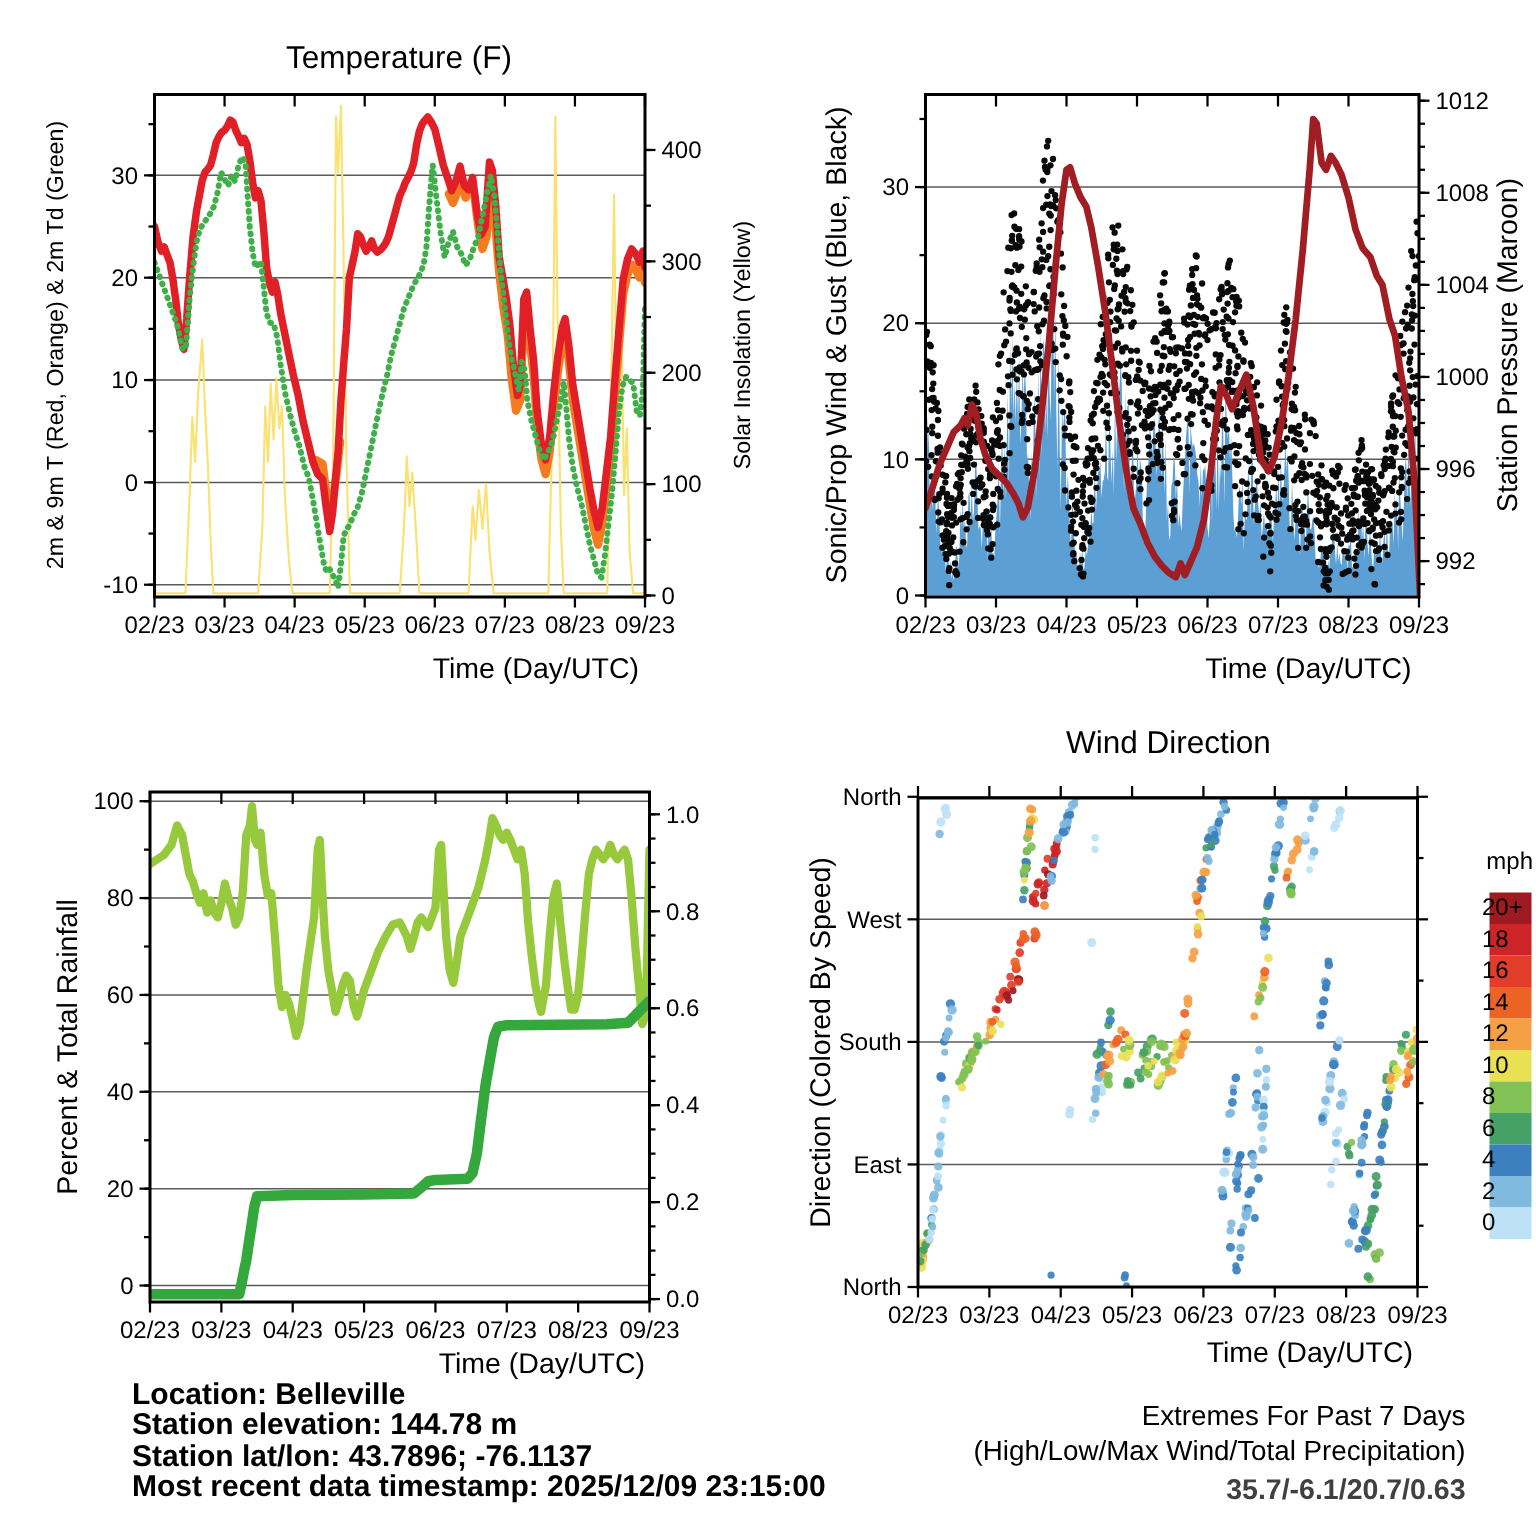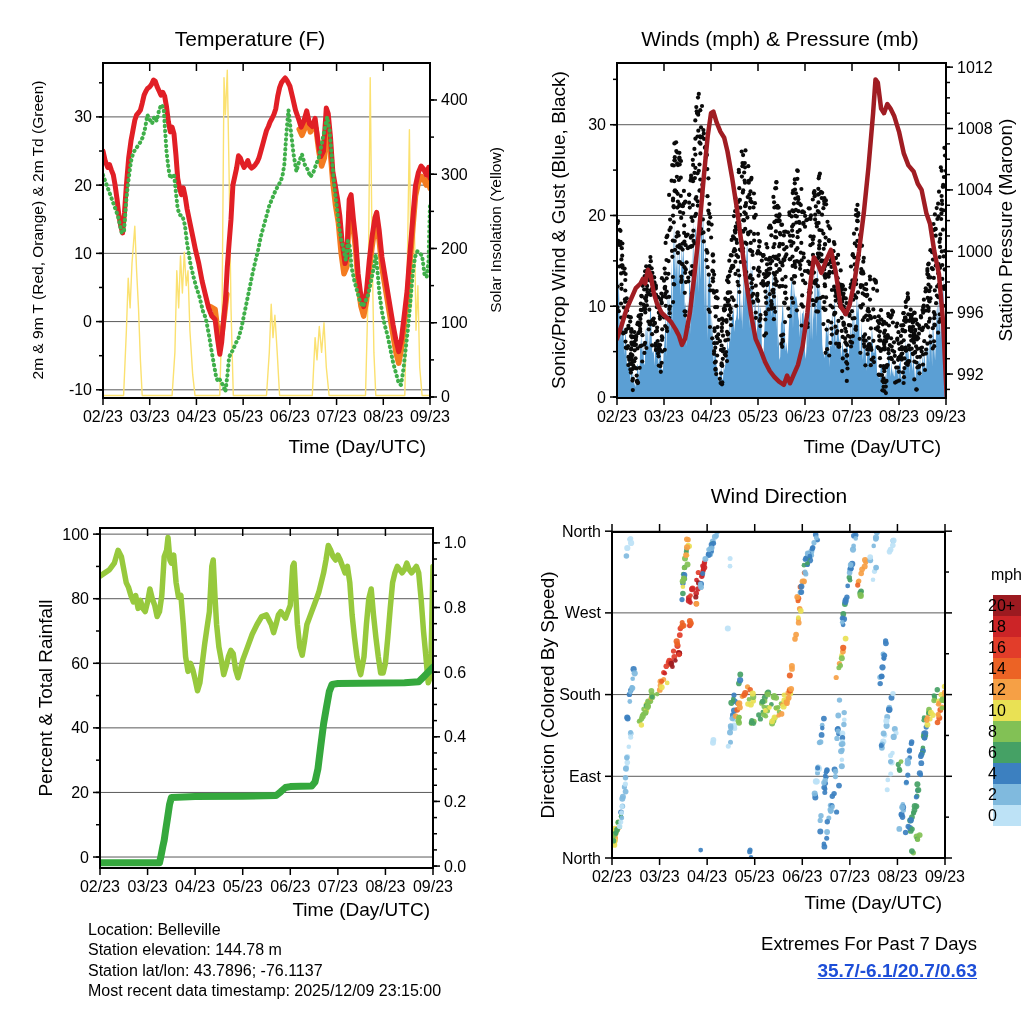--- a/index.html
+++ b/index.html
@@ -3,21 +3,21 @@
 <meta charset="utf-8">
 <style>
   html,body{margin:0;padding:0;background:#fff;}
   body{font-family:"Liberation Sans", sans-serif;}
   #stage{position:relative;width:1024px;height:1024px;background:#fff;overflow:hidden;}
   #charts-canvas{position:absolute;left:0;top:0;}
   .ttl{position:absolute;text-align:center;font-size:21px;color:#000;white-space:nowrap;}
   .xlab{position:absolute;text-align:right;font-size:19px;color:#000;white-space:nowrap;}
   .vlab{position:absolute;text-align:center;transform:rotate(-90deg);color:#000;white-space:nowrap;height:20px;line-height:20px;}
   .f15{font-size:15.5px;} .f19{font-size:19px;}
-  #footer-left{position:absolute;left:88px;top:920px;font-size:16px;line-height:20.4px;color:#000;}
+  #footer-left{position:absolute;left:88px;top:920px;font-size:20px;line-height:20.4px;color:#000;font-weight:bold;}
   #footer-right{position:absolute;right:47px;top:932px;text-align:right;font-size:18.5px;line-height:23px;color:#000;}
   #footer-right .vals{font-size:19px;font-weight:bold;margin-top:4px;}
   #colorbar{position:absolute;left:953px;top:595px;width:28px;padding-left:40px;}
   .cb-swatch{width:28px;height:21px;}
   .cb-label{position:absolute;left:35px;width:40px;height:21px;line-height:21px;font-size:16px;color:#000;}
   #colorbar-title{position:absolute;left:976px;top:566px;width:46px;text-align:right;font-size:16px;color:#000;}
   svg text{font-family:"Liberation Sans", sans-serif;}
 </style>
 </head>
 <body>
@@ -2565,22 +2565,21 @@
           <text x="945" y="882" text-anchor="middle">09/23</text>
           <text x="601" y="536.6829573934838" text-anchor="end">North</text>
           <text x="601" y="618.3872180451128" text-anchor="end">West</text>
           <text x="601" y="700.0914786967419" text-anchor="end">South</text>
           <text x="601" y="781.795739348371" text-anchor="end">East</text>
           <text x="601" y="863.5" text-anchor="end">North</text>
         </g>
       </g>
     </svg>
 
-  <div class="ttl" style="left:50px;top:27px;width:400px;">Temperature (F)</div>
-  <div class="ttl" style="left:580px;top:27px;width:400px;">Winds (mph) &amp; Pressure (mb)</div>
+  <div class="ttl" style="left:66px;top:27px;width:400px;">Temperature (F)</div>
   <div class="ttl" style="left:579px;top:484px;width:400px;text-align:center;">Wind Direction</div>
 
   <div class="xlab" style="left:106px;top:436px;width:320px;">Time (Day/UTC)</div>
   <div class="xlab" style="left:621px;top:436px;width:320px;">Time (Day/UTC)</div>
   <div class="xlab" style="left:103px;top:899px;width:327px;">Time (Day/UTC)</div>
   <div class="xlab" style="left:615px;top:892px;width:327px;">Time (Day/UTC)</div>
 
   <div class="vlab f15" style="left:-152px;top:220px;width:380px;">2m &amp; 9m T (Red, Orange) &amp; 2m Td (Green)</div>
   <div class="vlab f15" style="left:306px;top:220px;width:380px;">Solar Insolation (Yellow)</div>
   <div class="vlab f19" style="left:369px;top:220px;width:380px;">Sonic/Prop Wind &amp; Gust (Blue, Black)</div>
@@ -2616,15 +2615,16 @@
 
   <div id="footer-left">
     <div>Location: Belleville</div>
     <div>Station elevation: 144.78 m</div>
     <div>Station lat/lon: 43.7896; -76.1137</div>
     <div>Most recent data timestamp: 2025/12/09 23:15:00</div>
   </div>
 
   <div id="footer-right">
     <div>Extremes For Past 7 Days</div>
-    <div class="vals" style="color: #1d4ed8; text-decoration: underline;">35.7/-6.1/20.7/0.63</div>
+    <div>(High/Low/Max Wind/Total Precipitation)</div>
+    <div class="vals" style="color: #404040;">35.7/-6.1/20.7/0.63</div>
   </div>
 </div>
 
 </body></html>

